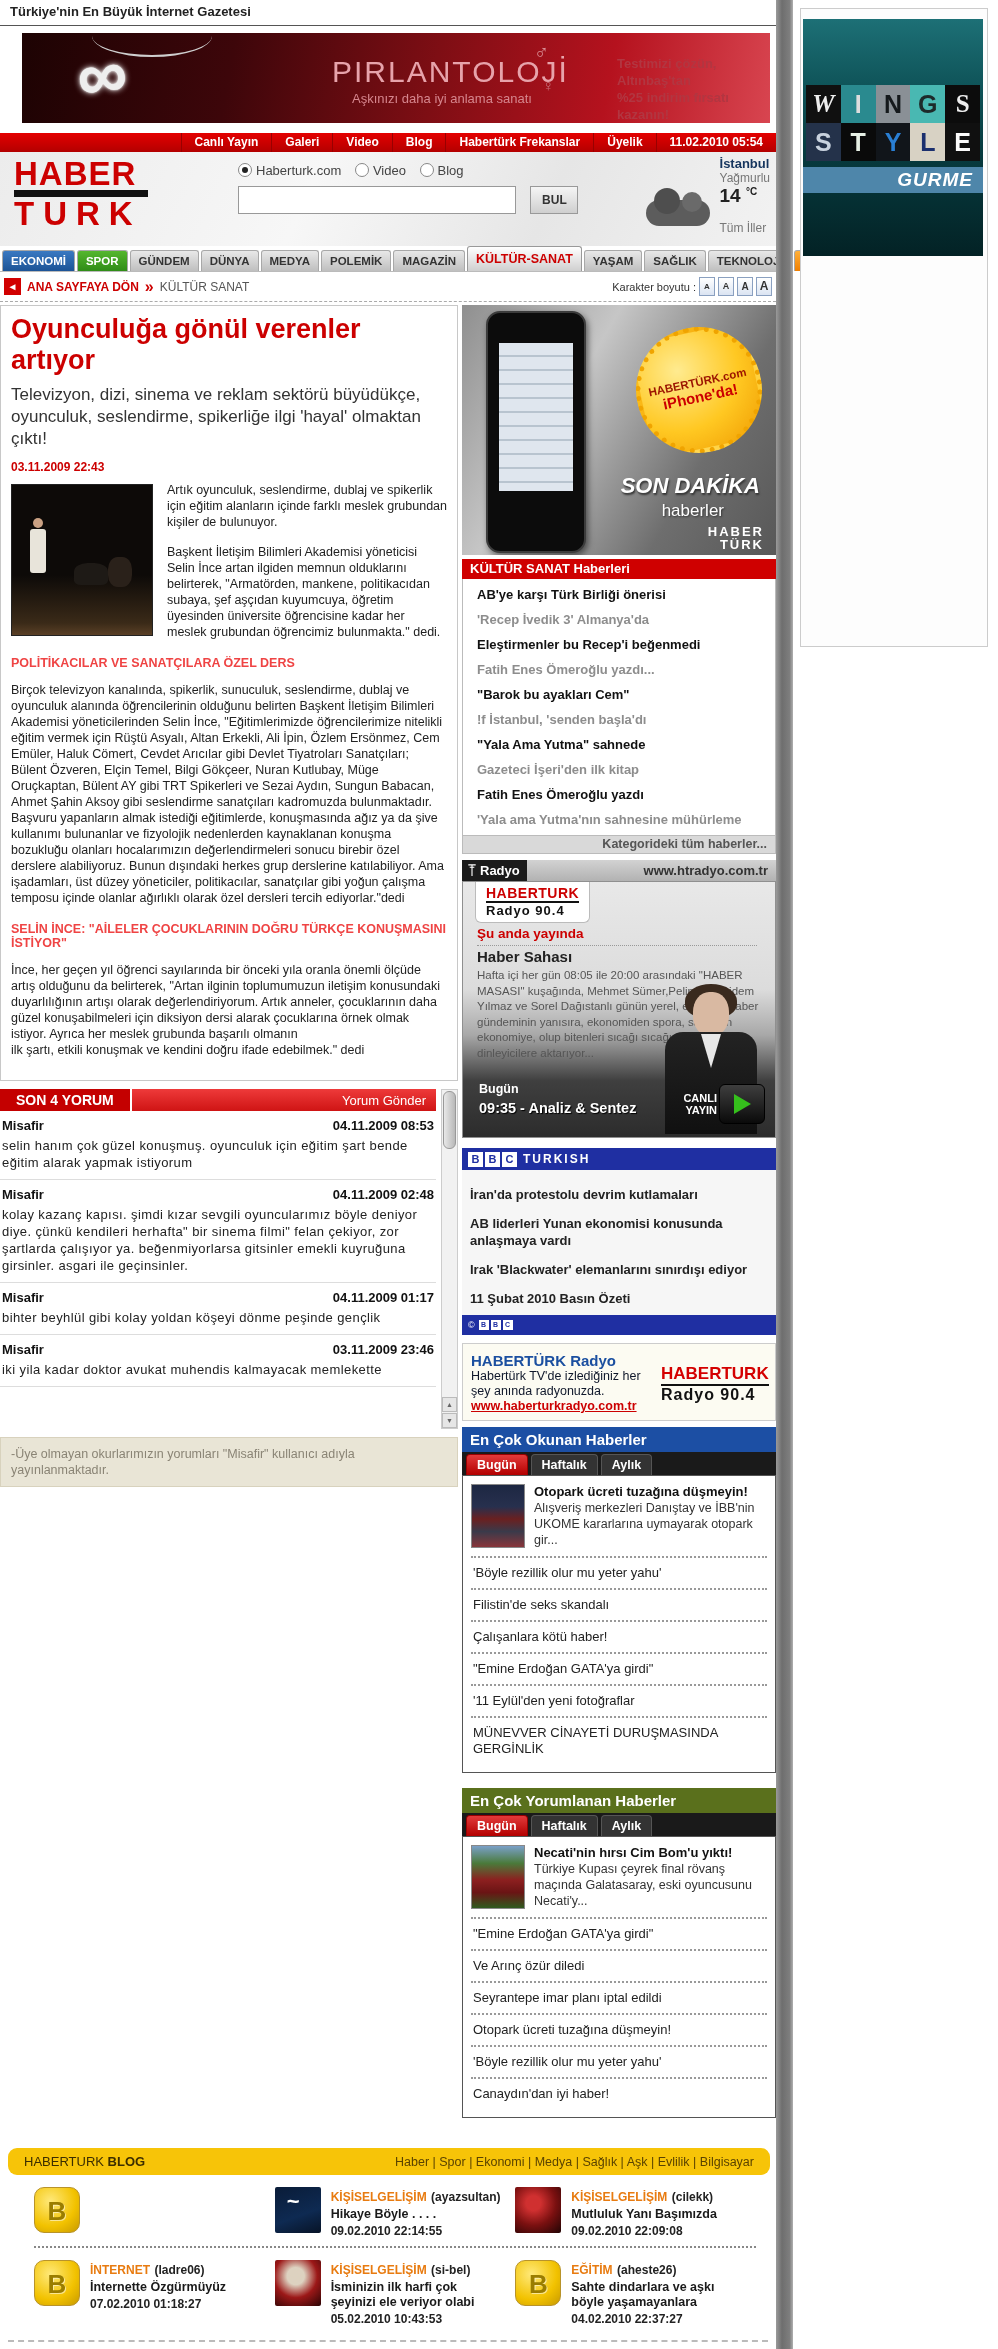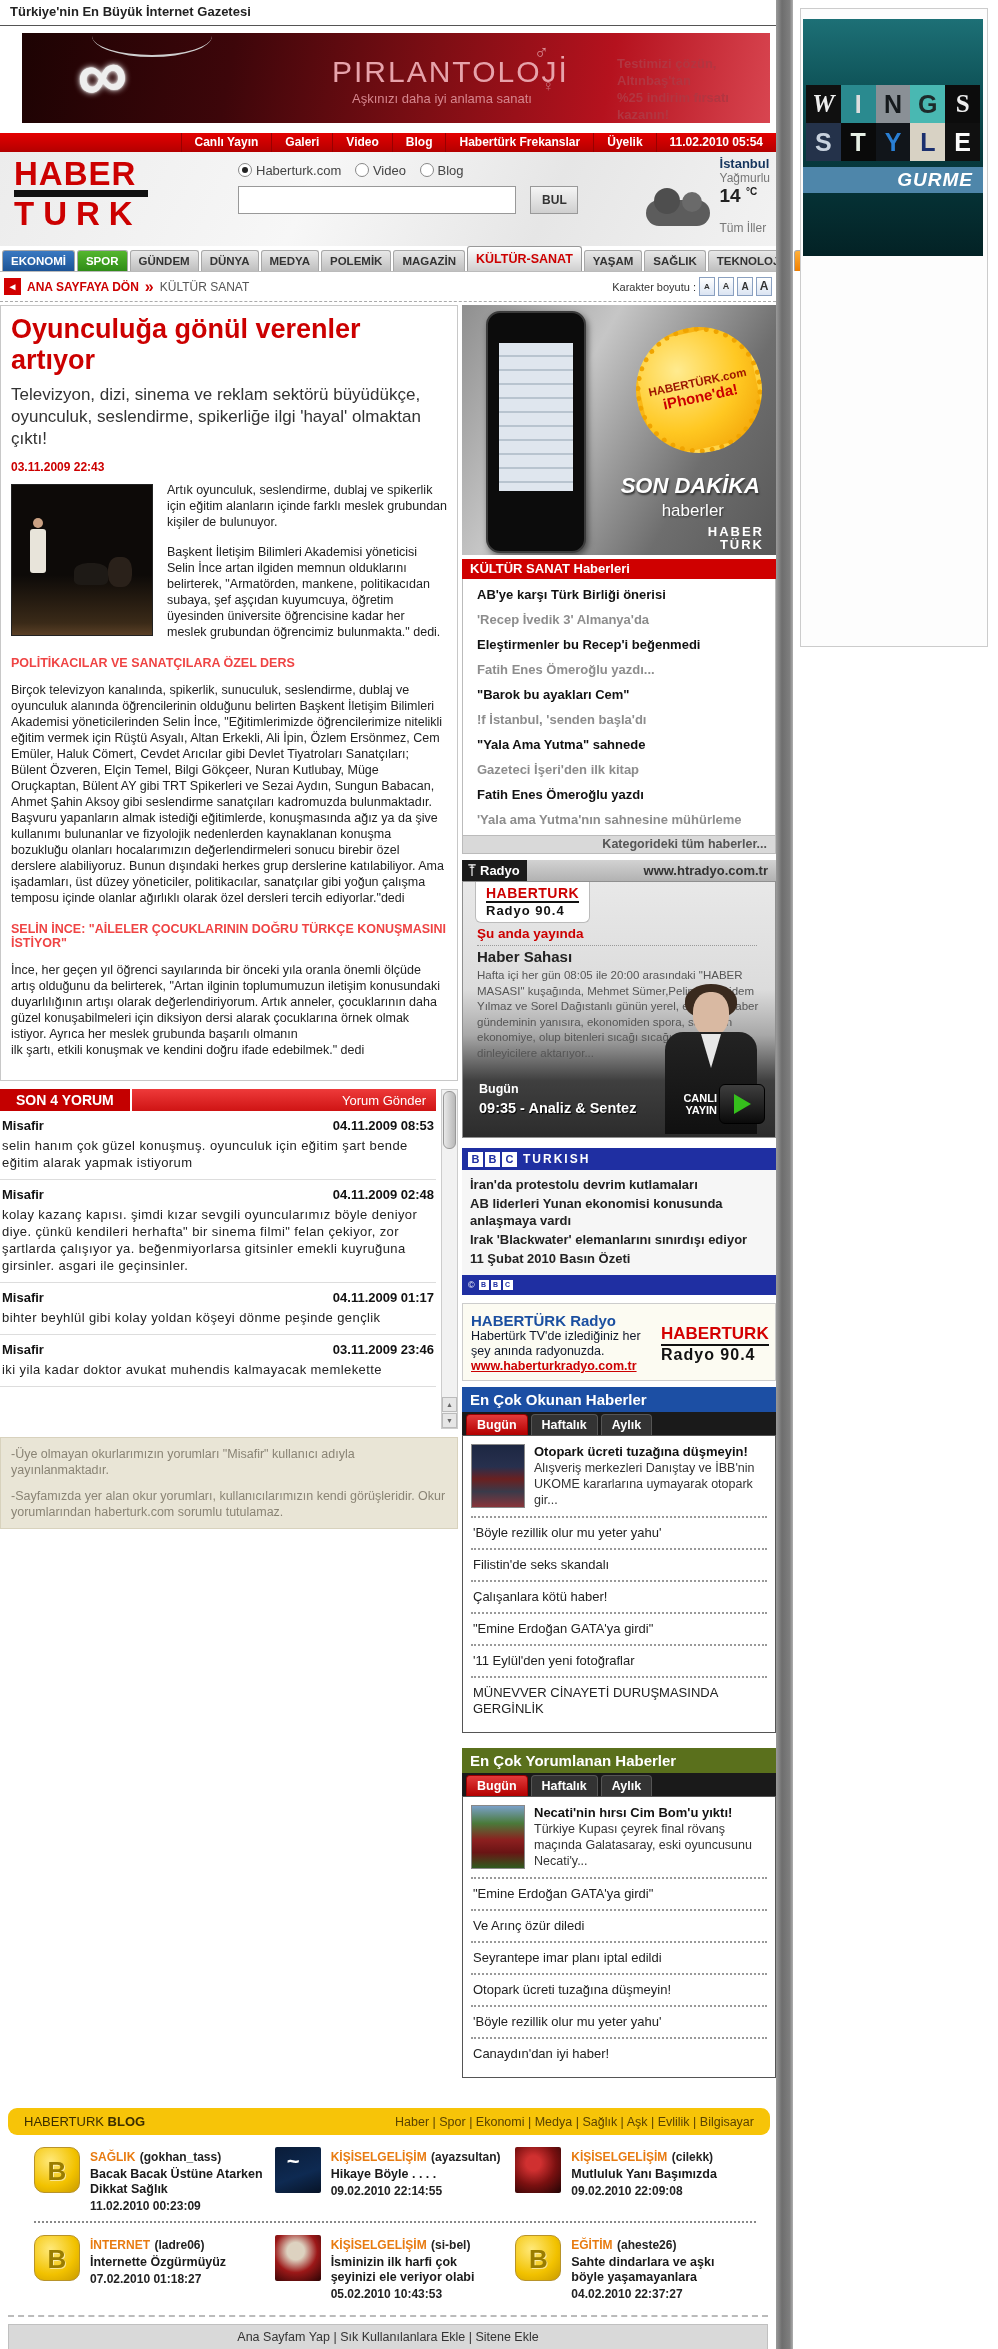--- a/index.html
+++ b/index.html
@@ -129,21 +129,21 @@
   .rnext{position:absolute;left:16px;top:218px;color:#fff;font-weight:bold;font-size:14.5px;text-shadow:1px 1px 1px #000}
   .rlive{position:absolute;right:58px;top:210px;color:#fff;font-weight:bold;font-size:11px;text-align:right;line-height:12px}
   .rplay{position:absolute;right:10px;top:202px;width:44px;height:38px;background:linear-gradient(#3e3e3e,#0a0a0a);border:1px solid #000;border-radius:6px}
   .rplay:after{content:"";position:absolute;left:14px;top:9px;border-left:17px solid #35c01c;border-top:10px solid transparent;border-bottom:10px solid transparent}
   
   .bbc{margin-top:10px}
   .bbchead{height:22px;background:#1f2fa2;display:flex;align-items:center;padding-left:6px}
   .bsq{width:15px;height:15px;background:#fff;color:#1f2fa2;font-weight:bold;font-size:11px;text-align:center;line-height:15px;margin-right:2px}
   .bbct{color:#fff;font-weight:bold;font-size:12px;letter-spacing:2px;margin-left:4px}
   .bbcbody{background:#f6f6f6;padding:4px 8px 8px}
-  .bbcitem{font-size:13px;font-weight:bold;color:#222;margin-top:2px;line-height:17px}
+  .bbcitem{font-size:13px;font-weight:bold;color:#222;margin-top:12px;line-height:17px}
   .bbcfoot{height:20px;background:#1f2fa2;display:flex;align-items:center;padding-left:6px;gap:2px}
   .bsq2{width:10px;height:10px;background:#fff;color:#1f2fa2;font-weight:bold;font-size:7px;text-align:center;line-height:10px}
   .bcopy{color:#fff;font-size:9px;margin-right:2px}
   
   .promo{margin-top:8px;border:1px solid #ccc;background:#fcfbf2;display:flex;padding:8px;height:60px}
   .pt{color:#1b4fa0;font-weight:bold;font-size:15px}
   .px{font-size:12.5px;color:#0f172a;line-height:15px;width:190px}
   .plink{color:#cc0000;text-decoration:underline;font-size:12.5px;font-weight:bold}
   .pr{margin-left:auto;padding-top:12px}
   .prl1{color:#d40000;font-weight:bold;font-size:17px}
@@ -343,21 +343,20 @@
         </div>
         <div class="scroll">
           <div class="thumb"></div>
           <div class="sarr up">▲</div>
           <div class="sarr dn">▼</div>
         </div>
       </div>
 
       <div class="disclaimer">
         <div>-Üye olmayan okurlarımızın yorumları "Misafir" kullanıcı adıyla yayınlanmaktadır.</div>
-        <div>-Sayfamızda yer alan okur yorumları, kullanıcılarımızın kendi görüşleridir. Okur yorumlarından haberturk.com sorumlu tutulamaz.</div>
       </div>
     </div>
 
     <div class="rightcol">
       <div class="iphonead">
         <div class="iphone">
           <div class="ihead"></div>
           <div class="iscreen"></div>
         </div>
         <div class="burst">
@@ -500,25 +499,20 @@
 
   <div class="blogbar">
     <span class="bb1"><span>HABERTURK</span> <b>BLOG</b></span>
     <span class="bblinks">Haber | Spor | Ekonomi | Medya | Sağlık | Aşk | Evlilik | Bilgisayar</span>
   </div>
 
   <div class="bloggrid">
     <div class="brow">
       <div class="bentry">
         <div class="bicon bB">B</div>
-        <div class="btxt">
-          <span class="bcat">SAĞLIK</span> <span class="buser">(gokhan_tass)</span>
-          <div class="btitle">Bacak Bacak Üstüne Atarken Dikkat Sağlık</div>
-          <div class="bdate">11.02.2010 00:23:09</div>
-        </div>
       </div>
       <div class="bentry">
         <div class="bicon sea"></div>
         <div class="btxt">
           <span class="bcat">KİŞİSELGELİŞİM</span> <span class="buser">(ayazsultan)</span>
           <div class="btitle">Hikaye Böyle . . . .</div>
           <div class="bdate">09.02.2010 22:14:55</div>
         </div>
       </div>
       <div class="bentry">

